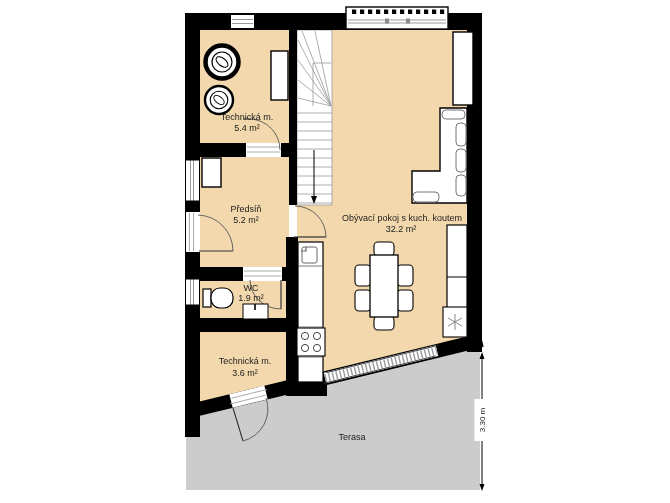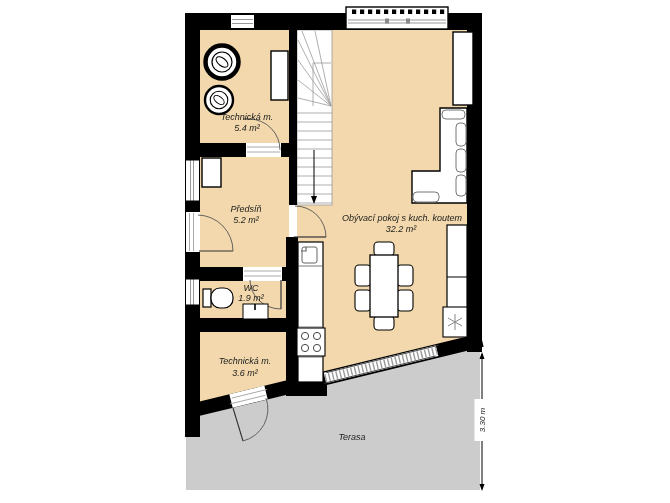--- a/index.html
+++ b/index.html
@@ -1,17 +1,17 @@
 <!DOCTYPE html>
 <html><head>
 <meta charset="utf-8">
 <style>
   html,body{margin:0;padding:0;background:#fff;}
   #stage{position:relative;width:670px;height:503px;background:#ec4899;overflow:hidden;
-         font-family:"Liberation Sans", sans-serif;font-style:italic;}
+         font-family:"Liberation Sans", sans-serif;}
   svg{position:absolute;left:0;top:0;}
   text{font-family:"Liberation Sans", sans-serif;fill:#1c1c1c;}
   .room-label{font-size:9px;}
   .dim-label{font-size:8px;}
 </style>
 </head>
 <body>
 
 <div id="stage">
 <svg width="670" height="503" viewBox="0 0 670 503">

